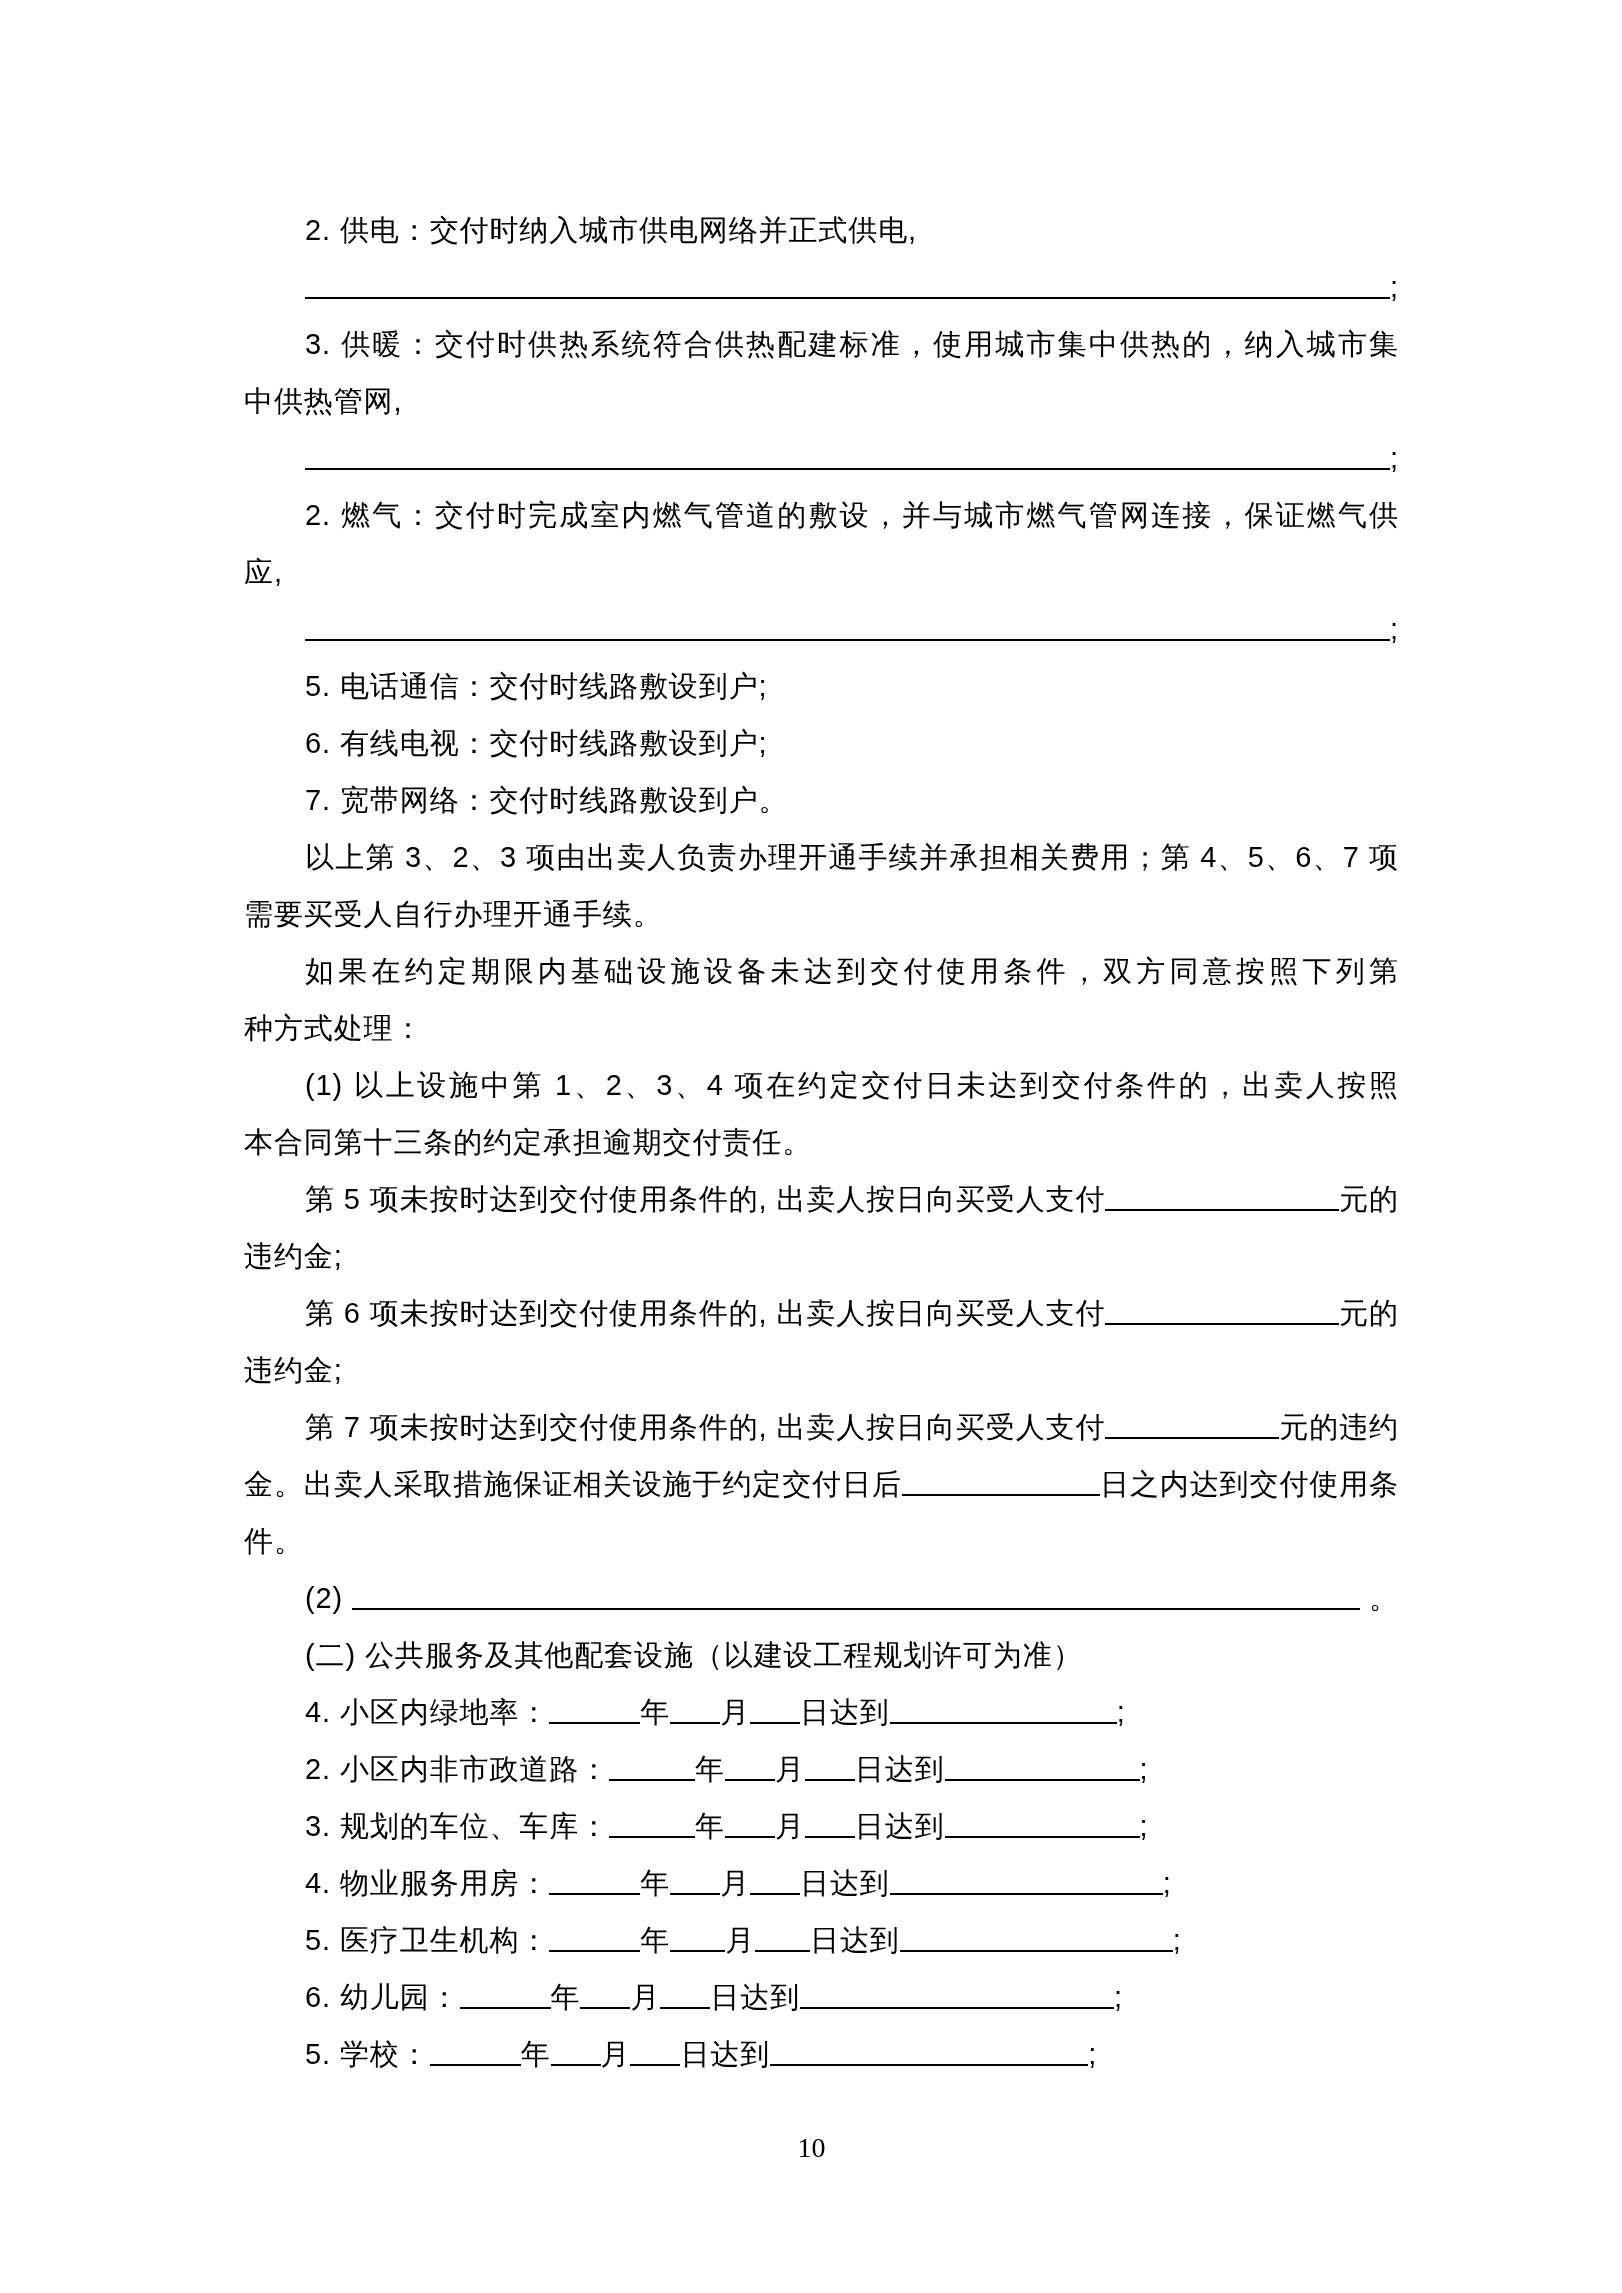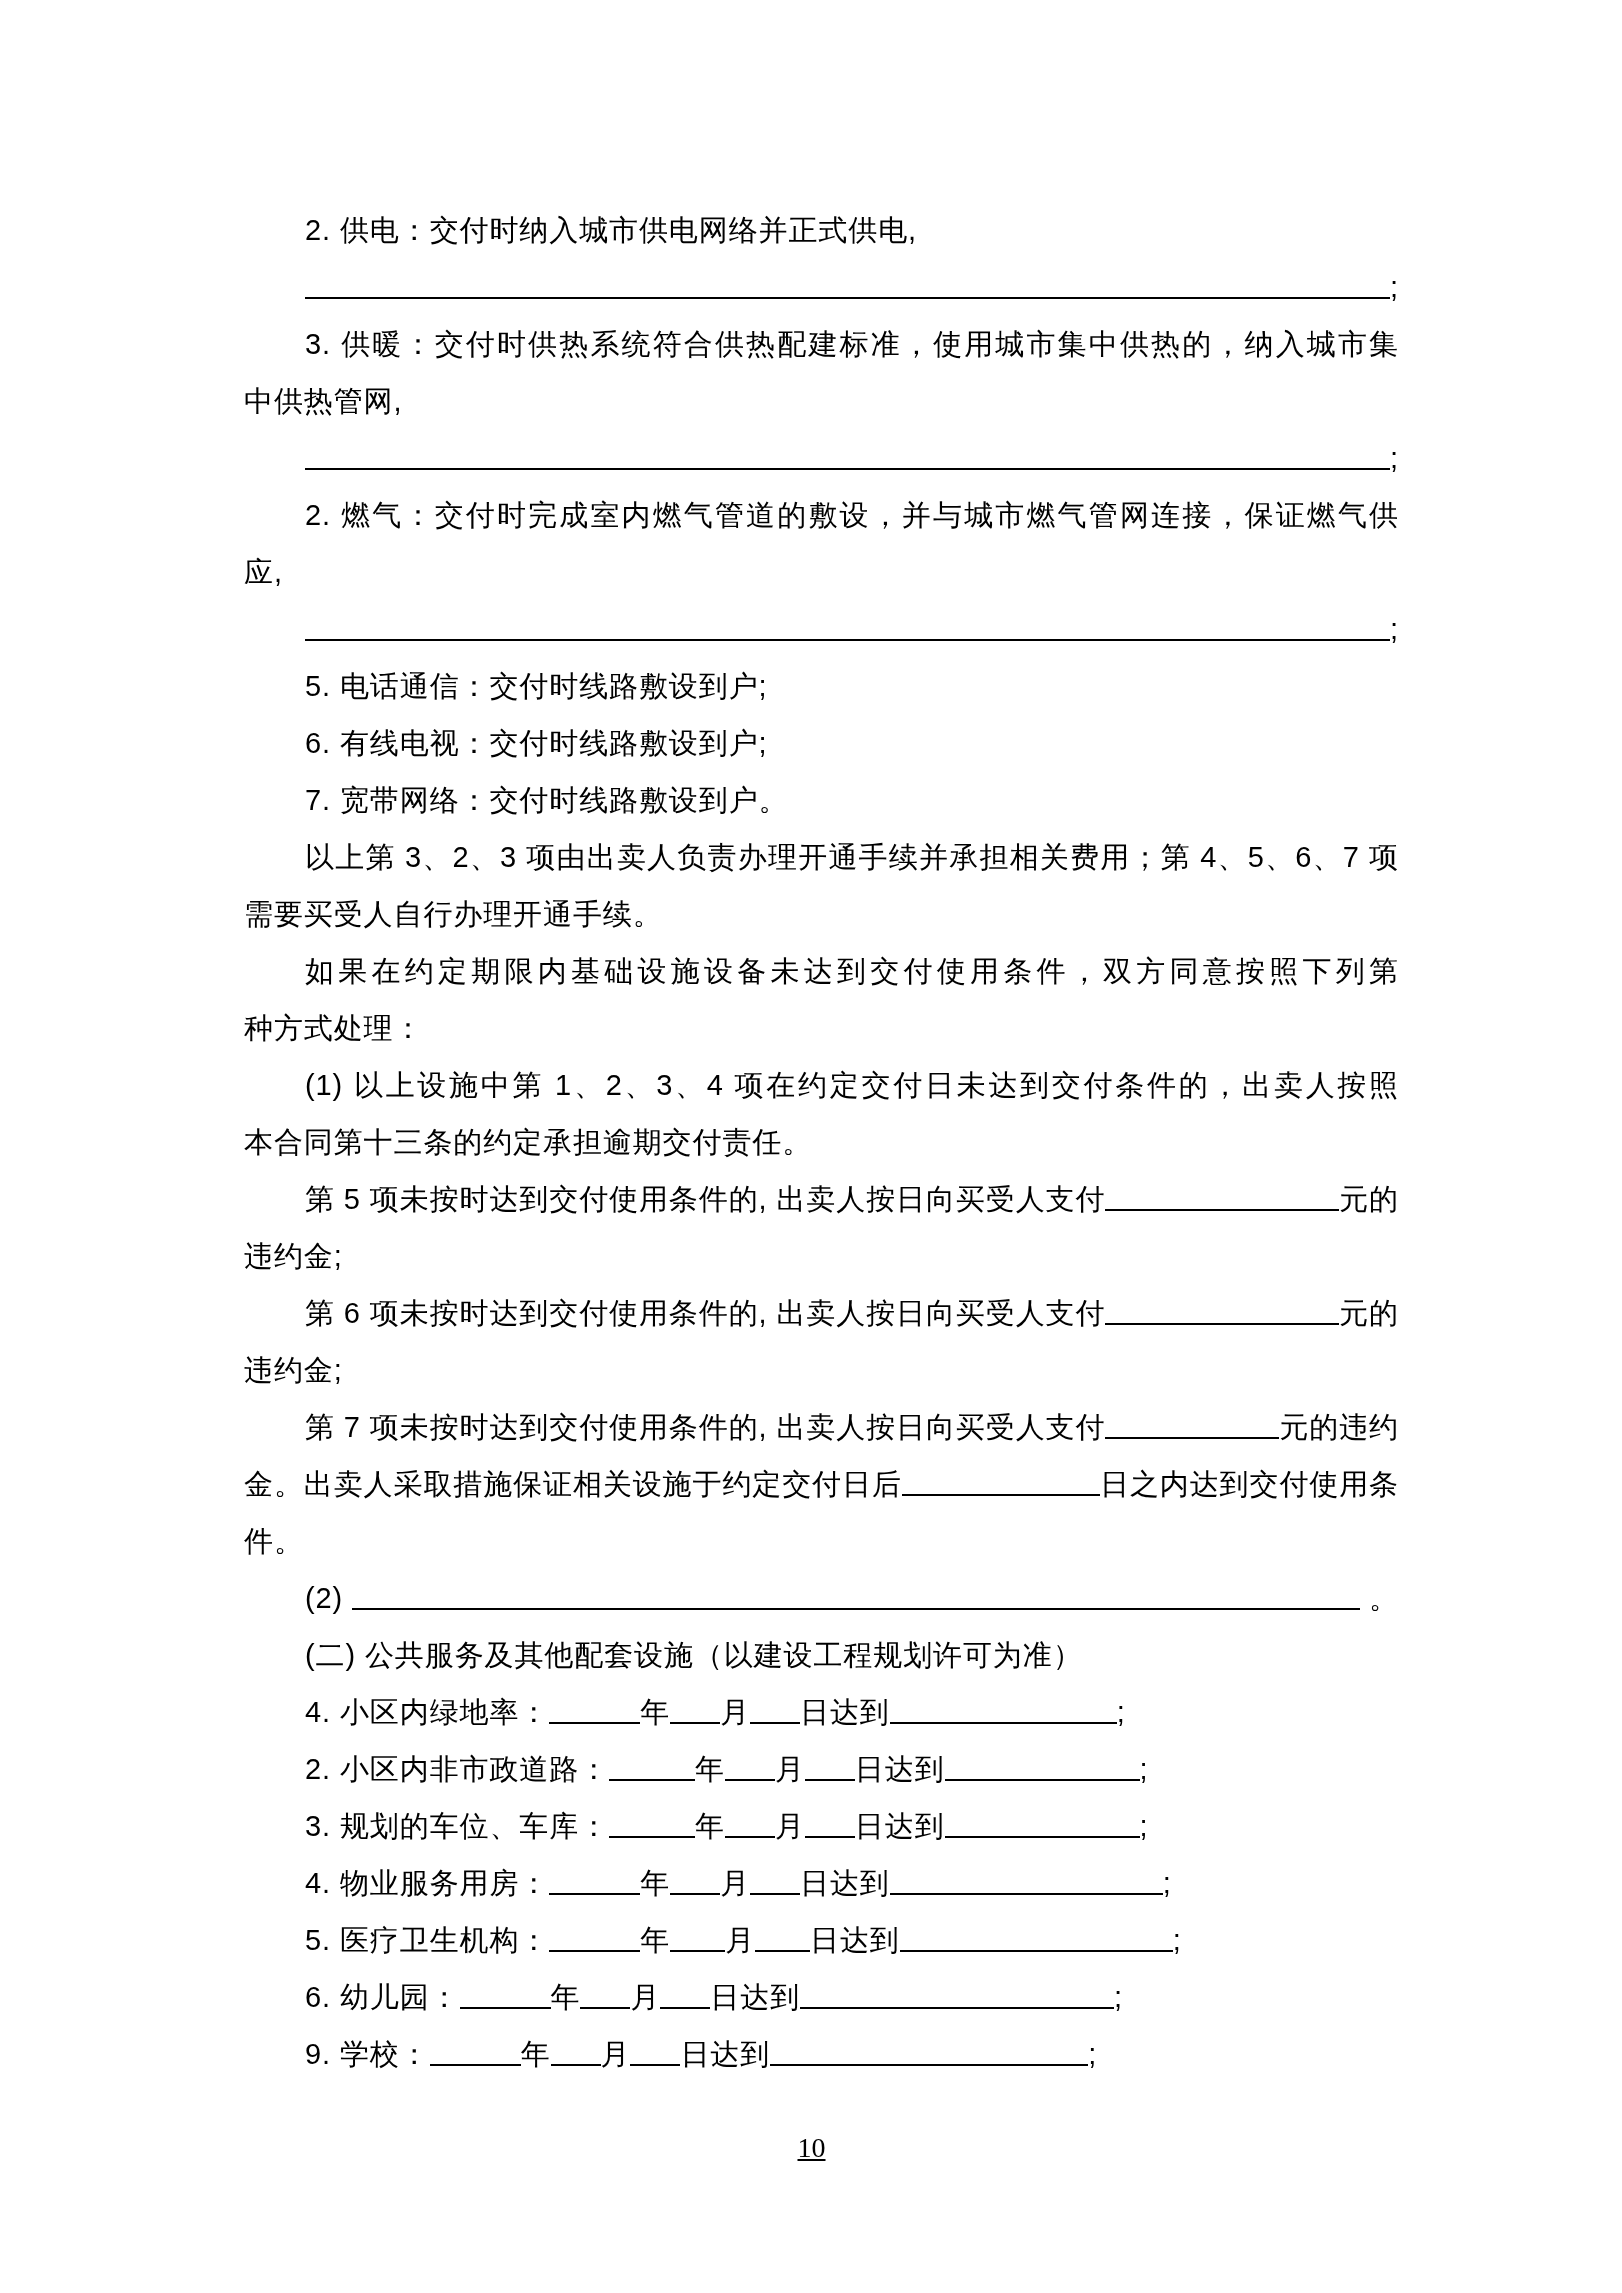--- a/index.html
+++ b/index.html
@@ -19,21 +19,21 @@
   .line .t{white-space:pre;}
   .blank{position:relative;display:block;}
   .blank.grow{flex:1 1 auto;}
   .blank.fixed{flex:0 0 auto;}
   .blank::after{
     content:"";position:absolute;left:0;right:0;bottom:17.3px;
     border-bottom:2.7px solid #000000;
   }
   .page-number{
     position:absolute;top:2119px;left:0;width:100%;height:57px;line-height:57px;
-    text-align:center;font-family:"Liberation Serif",serif;font-size:28px;text-decoration:underline;
+    text-align:center;font-family:"Liberation Serif",serif;font-size:28px;
   }
 </style>
 </head>
 <body>
 
 <div class="page">
   <div class="doc">
       <div class="line indent"><span class="t">2. 供电：交付时纳入城市供电网络并正式供电,</span></div>
       <div class="line indent flexline"><span class="blank grow"></span><span class="t">;</span></div>
       <div class="line indent full"><span class="t">3. 供暖：交付时供热系统符合供热配建标准，使用城市集中供热的，纳入城市集</span></div>
@@ -59,17 +59,17 @@
       <div class="line flexline"><span class="t">金。出卖人采取措施保证相关设施于约定交付日后</span><span class="blank grow"></span><span class="t">日之内达到交付使用条</span></div>
       <div class="line"><span class="t">件。</span></div>
       <div class="line indent flexline"><span class="t">(2) </span><span class="blank grow"></span><span class="t"> 。</span></div>
       <div class="line indent"><span class="t">(二) 公共服务及其他配套设施（以建设工程规划许可为准）</span></div>
       <div class="line indent flexline"><span class="t">4. 小区内绿地率：</span><span class="blank fixed" style="width: 91px;"></span><span class="t">年</span><span class="blank fixed" style="width: 50px;"></span><span class="t">月</span><span class="blank fixed" style="width: 50px;"></span><span class="t">日达到</span><span class="blank fixed" style="width: 227px;"></span><span class="t">;</span></div>
       <div class="line indent flexline"><span class="t">2. 小区内非市政道路：</span><span class="blank fixed" style="width: 86px;"></span><span class="t">年</span><span class="blank fixed" style="width: 50px;"></span><span class="t">月</span><span class="blank fixed" style="width: 50px;"></span><span class="t">日达到</span><span class="blank fixed" style="width: 195px;"></span><span class="t">;</span></div>
       <div class="line indent flexline"><span class="t">3. 规划的车位、车库：</span><span class="blank fixed" style="width: 86px;"></span><span class="t">年</span><span class="blank fixed" style="width: 50px;"></span><span class="t">月</span><span class="blank fixed" style="width: 50px;"></span><span class="t">日达到</span><span class="blank fixed" style="width: 195px;"></span><span class="t">;</span></div>
       <div class="line indent flexline"><span class="t">4. 物业服务用房：</span><span class="blank fixed" style="width: 91px;"></span><span class="t">年</span><span class="blank fixed" style="width: 50px;"></span><span class="t">月</span><span class="blank fixed" style="width: 50px;"></span><span class="t">日达到</span><span class="blank fixed" style="width: 273px;"></span><span class="t">;</span></div>
       <div class="line indent flexline"><span class="t">5. 医疗卫生机构：</span><span class="blank fixed" style="width: 91px;"></span><span class="t">年</span><span class="blank fixed" style="width: 55px;"></span><span class="t">月</span><span class="blank fixed" style="width: 55px;"></span><span class="t">日达到</span><span class="blank fixed" style="width: 273px;"></span><span class="t">;</span></div>
       <div class="line indent flexline"><span class="t">6. 幼儿园：</span><span class="blank fixed" style="width: 91px;"></span><span class="t">年</span><span class="blank fixed" style="width: 50px;"></span><span class="t">月</span><span class="blank fixed" style="width: 50px;"></span><span class="t">日达到</span><span class="blank fixed" style="width: 314px;"></span><span class="t">;</span></div>
-      <div class="line indent flexline"><span class="t">9. 学校：</span><span class="blank fixed" style="width: 91px;"></span><span class="t">年</span><span class="blank fixed" style="width: 50px;"></span><span class="t">月</span><span class="blank fixed" style="width: 50px;"></span><span class="t">日达到</span><span class="blank fixed" style="width: 318px;"></span><span class="t">;</span></div>
+      <div class="line indent flexline"><span class="t">5. 学校：</span><span class="blank fixed" style="width: 91px;"></span><span class="t">年</span><span class="blank fixed" style="width: 50px;"></span><span class="t">月</span><span class="blank fixed" style="width: 50px;"></span><span class="t">日达到</span><span class="blank fixed" style="width: 318px;"></span><span class="t">;</span></div>
     </div>
   <div class="page-number">10</div>
 </div>
 
 
 </body></html>

